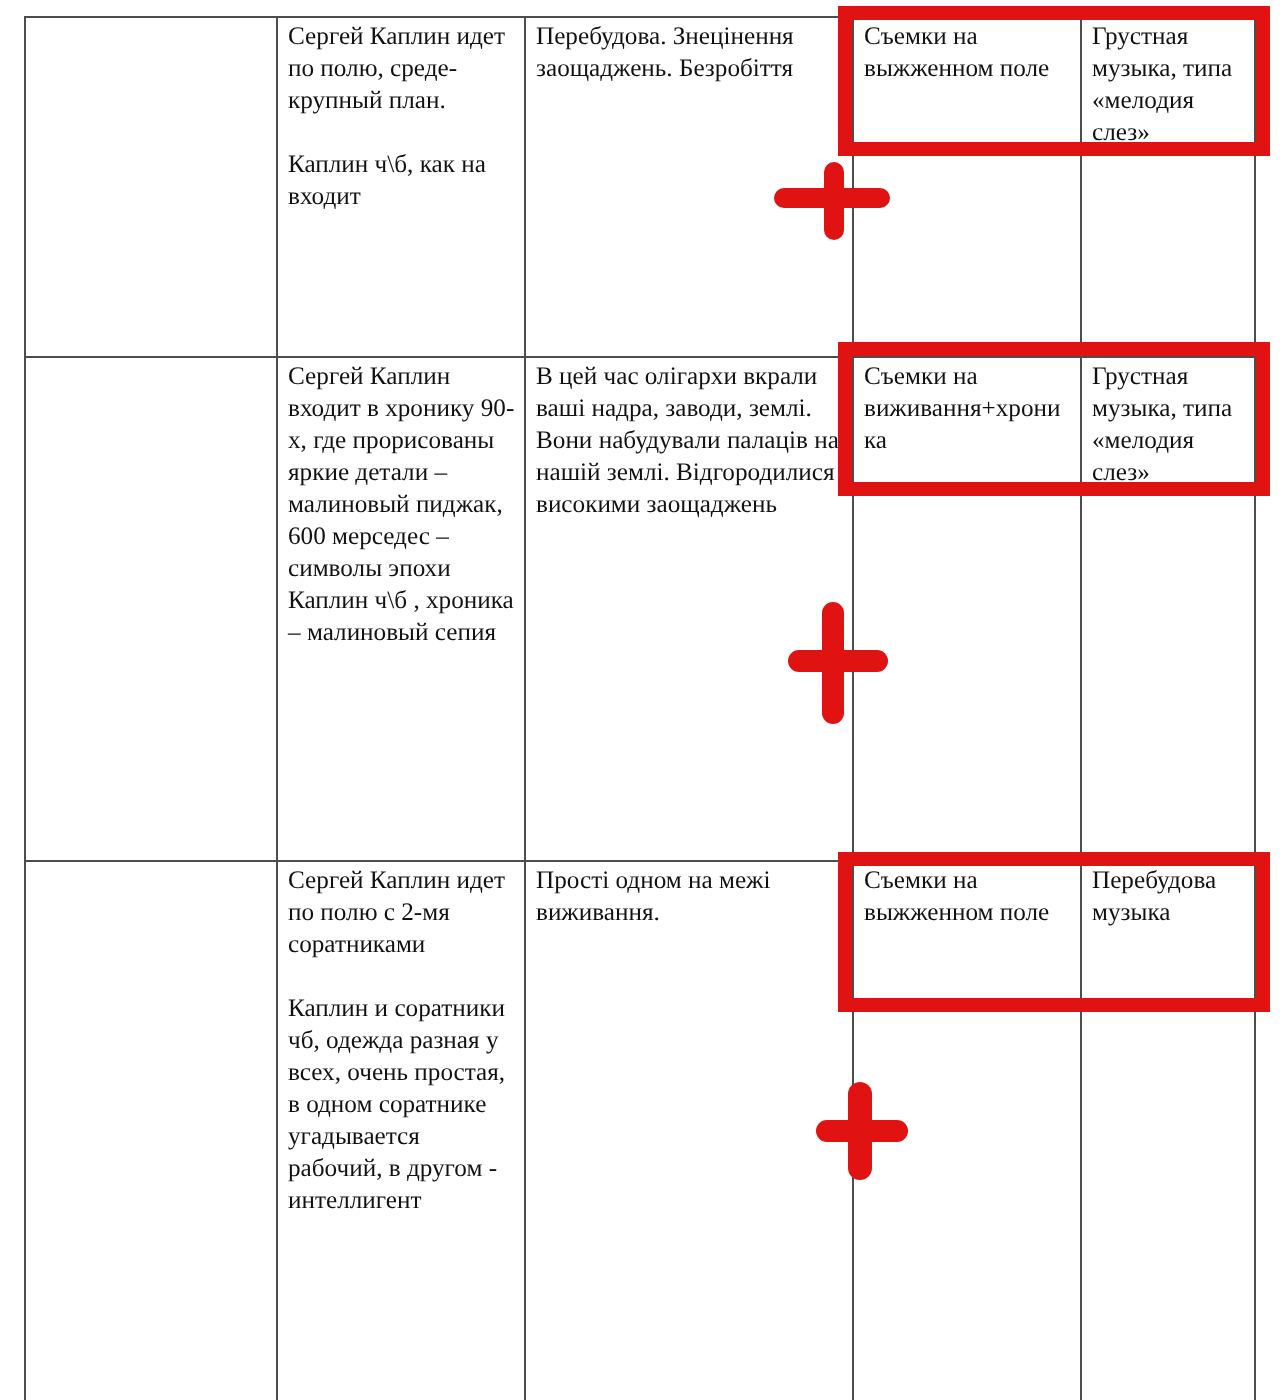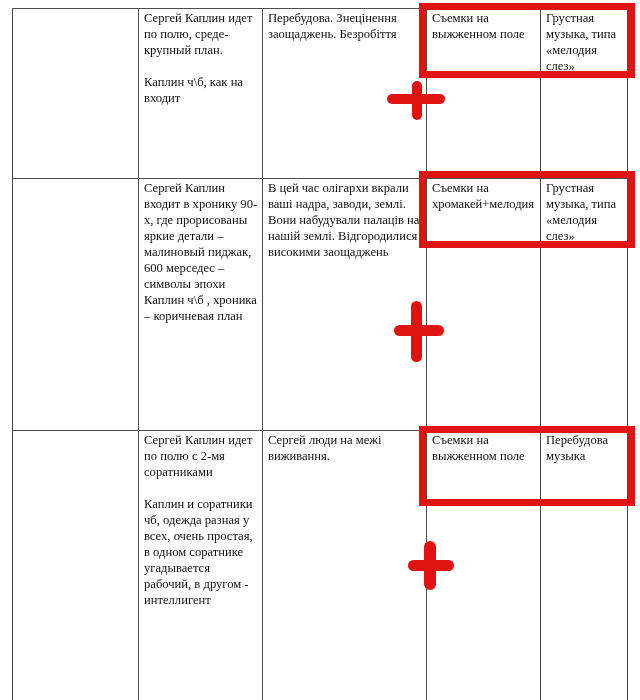--- a/index.html
+++ b/index.html
@@ -77,41 +77,41 @@
           <div class="para">Съемки на выжженном поле</div>
         </td>
         <td>
           <div class="para">Грустная музыка, типа «мелодия слез»</div>
         </td>
       </tr>
       <tr class="r1">
         <td></td>
         <td>
           <div class="para">Сергей Каплин входит в хронику 90-х, где прорисованы яркие детали – малиновый пиджак, 600 мерседес – символы эпохи</div>
-          <div class="para">Каплин ч\б , хроника – коричневая план</div>
+          <div class="para">Каплин ч\б , хроника – малиновый сепия</div>
         </td>
         <td>
           <div class="para">В цей час олігархи вкрали ваші надра, заводи, землі. Вони набудували палаців на нашій землі. Відгородилися високими заощаджень</div>
         </td>
         <td>
-          <div class="para">Съемки на хромакей+мелодия</div>
+          <div class="para">Съемки на виживання+хроника</div>
         </td>
         <td>
           <div class="para">Грустная музыка, типа «мелодия слез»</div>
         </td>
       </tr>
       <tr class="r2">
         <td></td>
         <td>
           <div class="para">Сергей Каплин идет по полю с 2-мя соратниками</div>
           <div class="para"></div>
           <div class="para">Каплин и соратники чб, одежда разная у всех, очень простая, в одном соратнике угадывается рабочий, в другом - интеллигент</div>
         </td>
         <td>
-          <div class="para">Сергей люди на межі виживання.</div>
+          <div class="para">Прості одном на межі виживання.</div>
         </td>
         <td>
           <div class="para">Съемки на выжженном поле</div>
         </td>
         <td>
           <div class="para">Перебудова музыка</div>
         </td>
       </tr>
     </tbody>
   </table>

